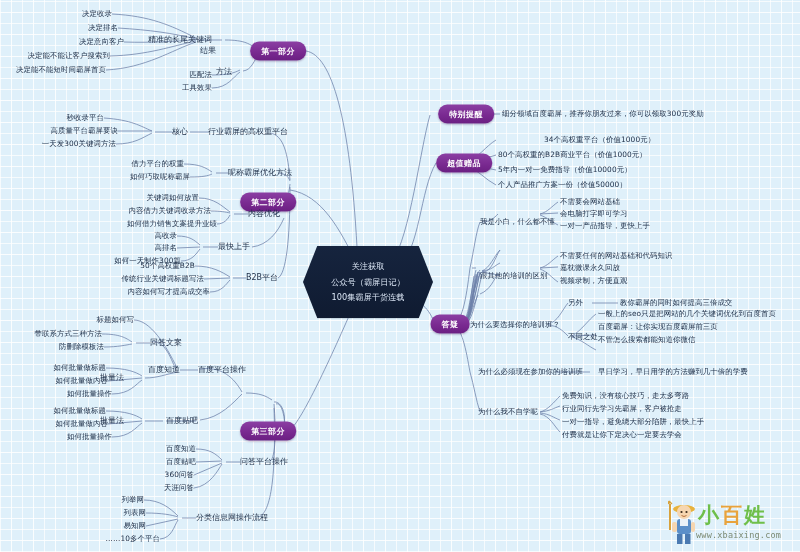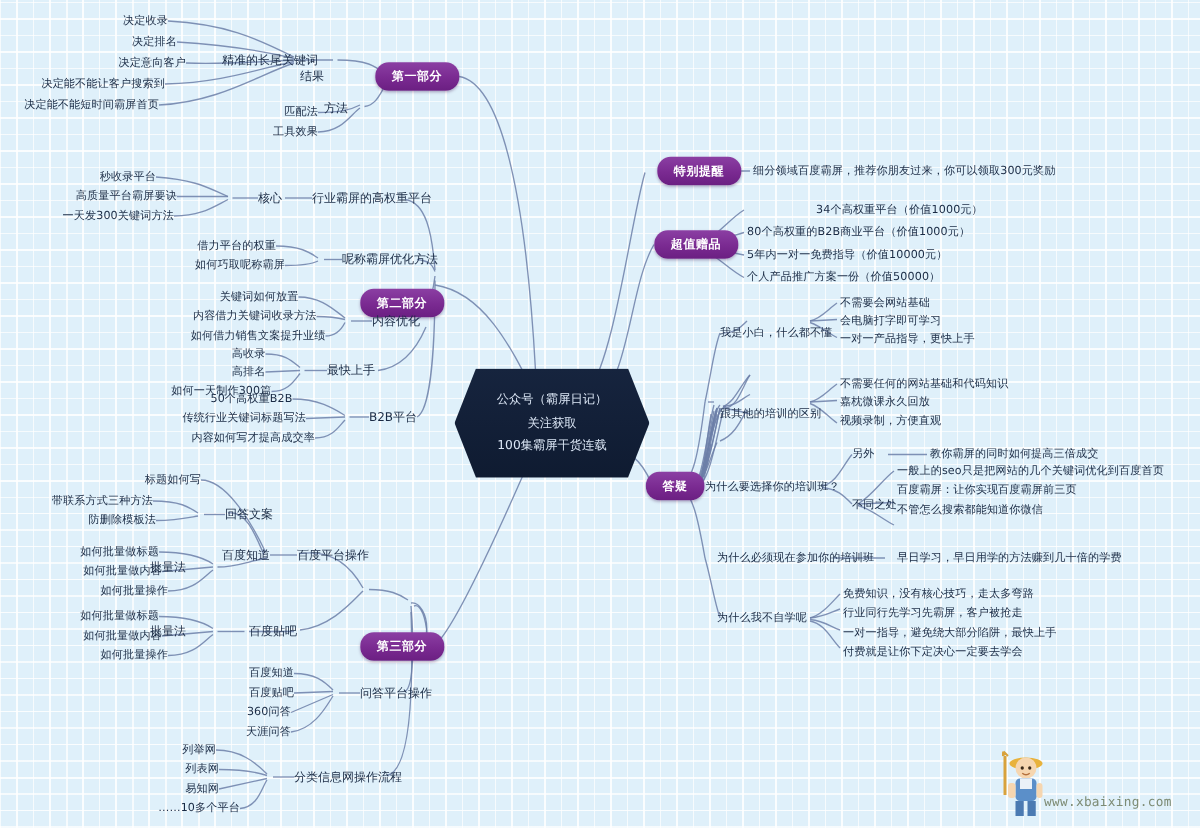--- a/index.html
+++ b/index.html
@@ -217,22 +217,22 @@
 
     <path d="M556,372 L590,372"></path>
 
     <path d="M540,412 C548,410 554,402 560,396"></path>
     <path d="M540,412 C550,411 554,408 560,406"></path>
     <path d="M540,413 C550,414 554,418 560,420"></path>
     <path d="M540,414 C550,416 554,426 560,432"></path>
   </svg>
 
   <div class="center">
+    <div>关注获取</div>
     <div>公众号（霸屏日记）</div>
-    <div>关注获取</div>
     <div>100集霸屏干货连载</div>
   </div>
 
   <div class="badge" style="left:278px;top:51px;">第一部分</div>
   <div class="badge" style="left:268px;top:202px;">第二部分</div>
   <div class="badge" style="left:268px;top:431px;">第三部分</div>
   <div class="badge" style="left:466px;top:114px;">特别提醒</div>
   <div class="badge" style="left:464px;top:163px;">超值赠品</div>
   <div class="badge" style="left:450px;top:324px;">答疑</div>
 
@@ -347,16 +347,17 @@
       <circle cx="13.5" cy="12" r="1.1" fill="#3a2a1a"></circle>
       <circle cx="18.5" cy="12" r="1.1" fill="#3a2a1a"></circle>
       <path d="M13.5,15.5 q2.5,2 5,0" stroke="#b5703c" stroke-width="1" fill="none"></path>
       <rect x="9" y="19" width="14" height="15" rx="3" fill="#5b8fc9"></rect>
       <rect x="12" y="19" width="8" height="7" fill="#eaf1f8"></rect>
       <rect x="9" y="34" width="5.5" height="10" fill="#4b7ab2"></rect>
       <rect x="17" y="34" width="5.5" height="10" fill="#4b7ab2"></rect>
       <rect x="4" y="22" width="5" height="10" rx="2" fill="#f6d6b0"></rect>
       <rect x="23" y="22" width="4" height="10" rx="2" fill="#f6d6b0"></rect>
     </svg>
+    <div class="cn"><span class="c1">小</span><span class="c2">百</span><span class="c3">姓</span></div>
     <div class="txt">www.xbaixing.com</div>
   </div>
 
 </div>
 
 </body></html>

